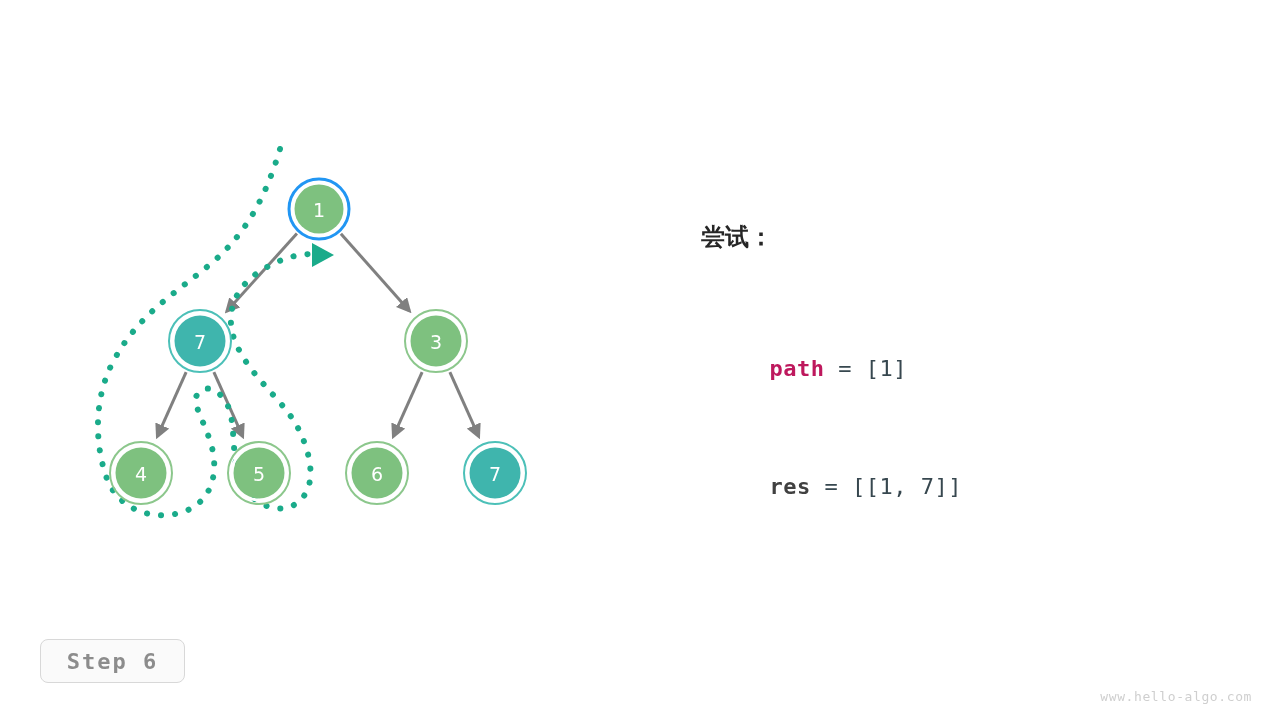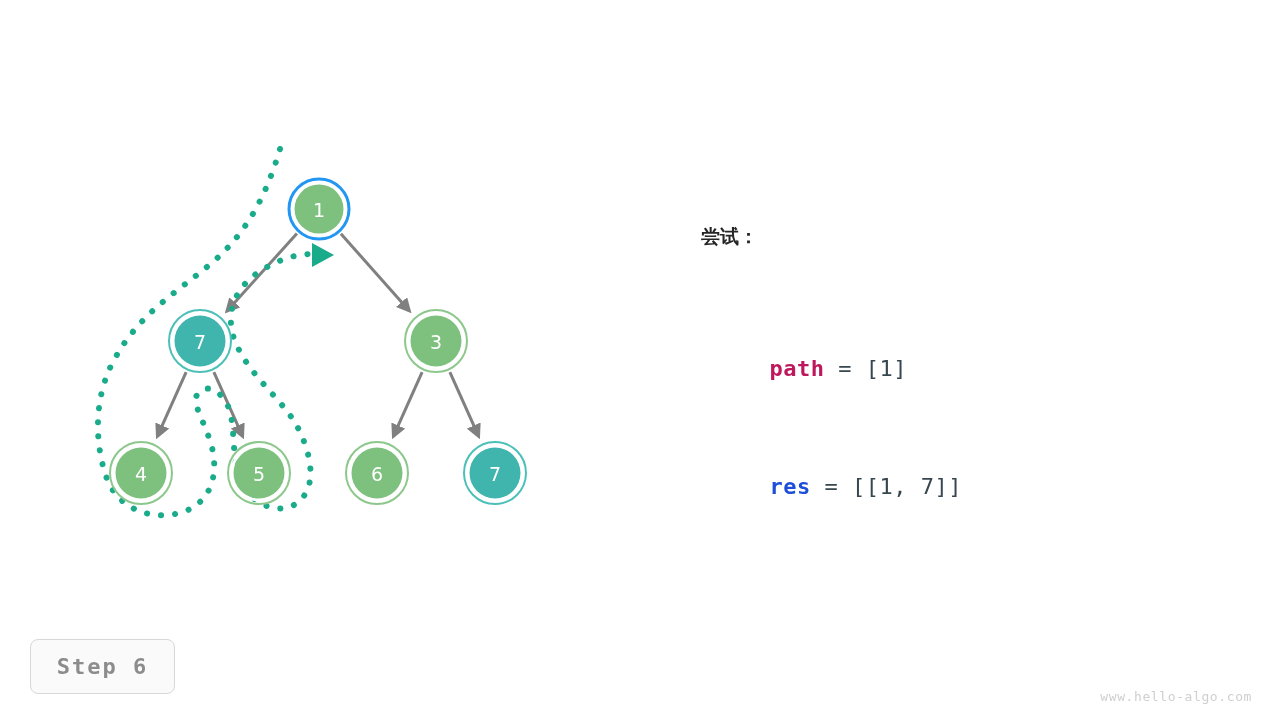--- a/index.html
+++ b/index.html
@@ -36,21 +36,21 @@
     display:flex;
     align-items:center;
     padding:0 14px;
     border-radius:7px;
     box-sizing:border-box;
     width:325px;
   }
   .hint-row.highlight{ background:#e4e4e4; }
   .hint-key{
     font-family:Liberation Serif, serif;
-    font-size:19px;
+    font-size:24px;
     font-weight:bold;
     color:#262626;
     white-space:pre;
   }
   .hint-val{
     font-family:"DejaVu Sans","Liberation Sans",sans-serif;
     font-size:19px;
     color:#262626;
     white-space:pre;
   }
@@ -60,28 +60,28 @@
     left:0;
     font-family:"DejaVu Sans Mono","Liberation Mono",monospace;
     font-size:22px;
     white-space:pre;
     color:#37474f;
     letter-spacing:0.5px;
   }
   #path-row{ top:116px; }
   #res-row{  top:234px; }
   .var-path{ color:#be185d; font-weight:bold; }
-  .var-res{  color:#1d4ed8; font-weight:bold; }
+  .var-res{  color:#404040; font-weight:bold; }
   .code-rest{ color:#37474f; }
 
   
   #step-badge{
     position:absolute;
-    left:30px; top:639px;
-    width:145px; height:55px;
+    left:40px; top:639px;
+    width:145px; height:44px;
     box-sizing:border-box;
     border:1px solid #d8d8d8;
     border-radius:8px;
     background:#fafafa;
     display:flex;align-items:center;justify-content:center;
     font-family:"DejaVu Sans Mono","Liberation Mono",monospace;
     font-size:22px;
     font-weight:bold;
     color:#8c8c8c;
     letter-spacing:2px;

